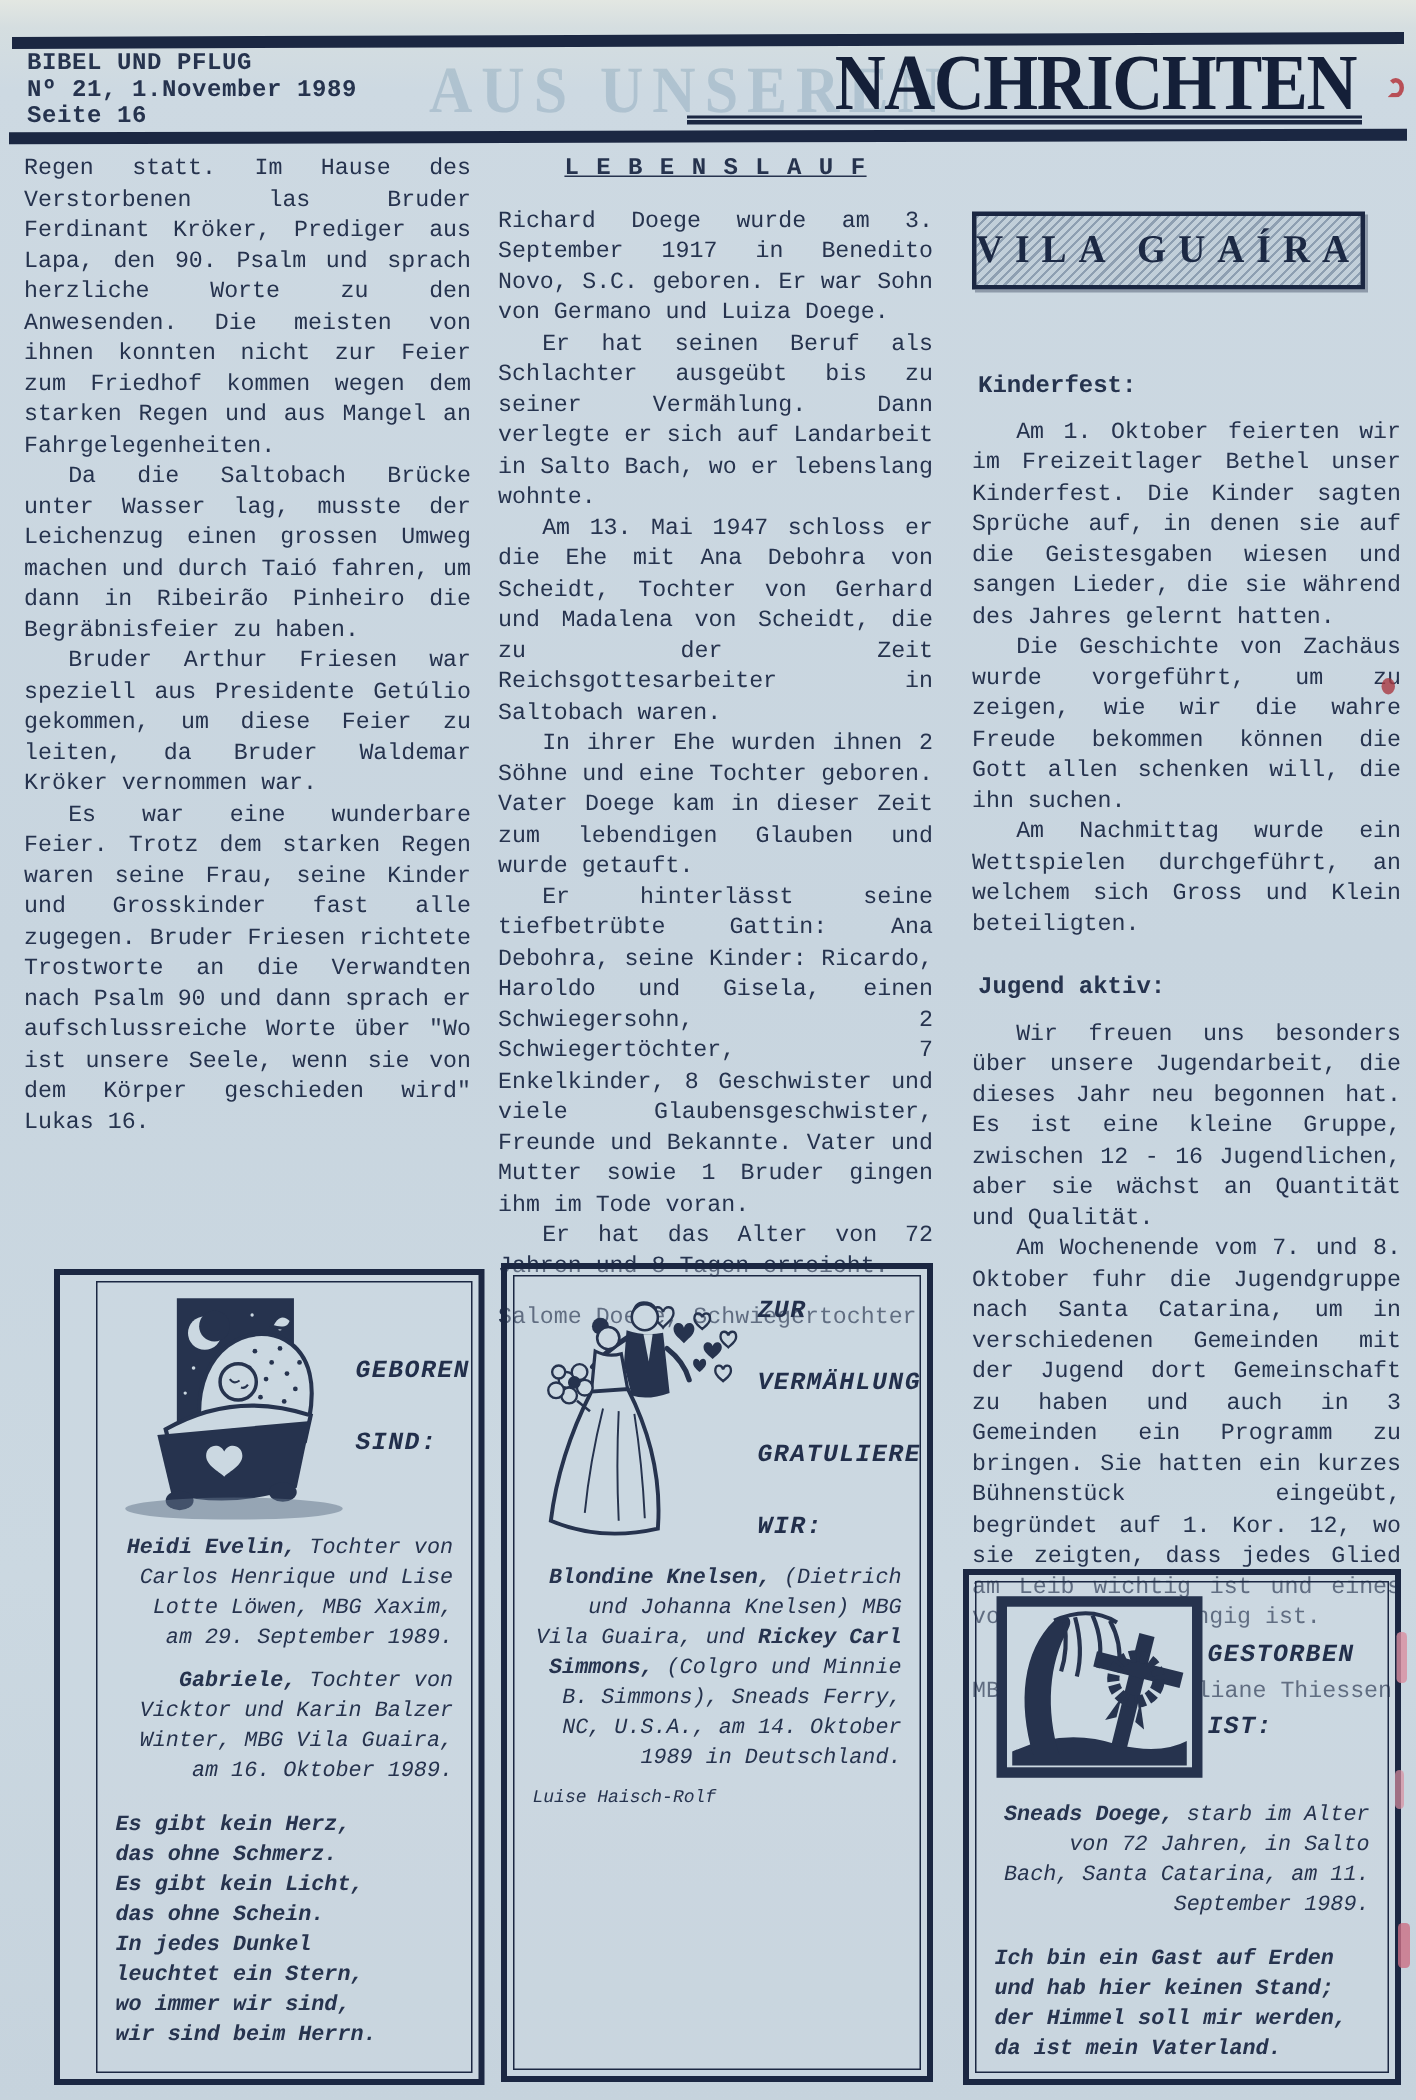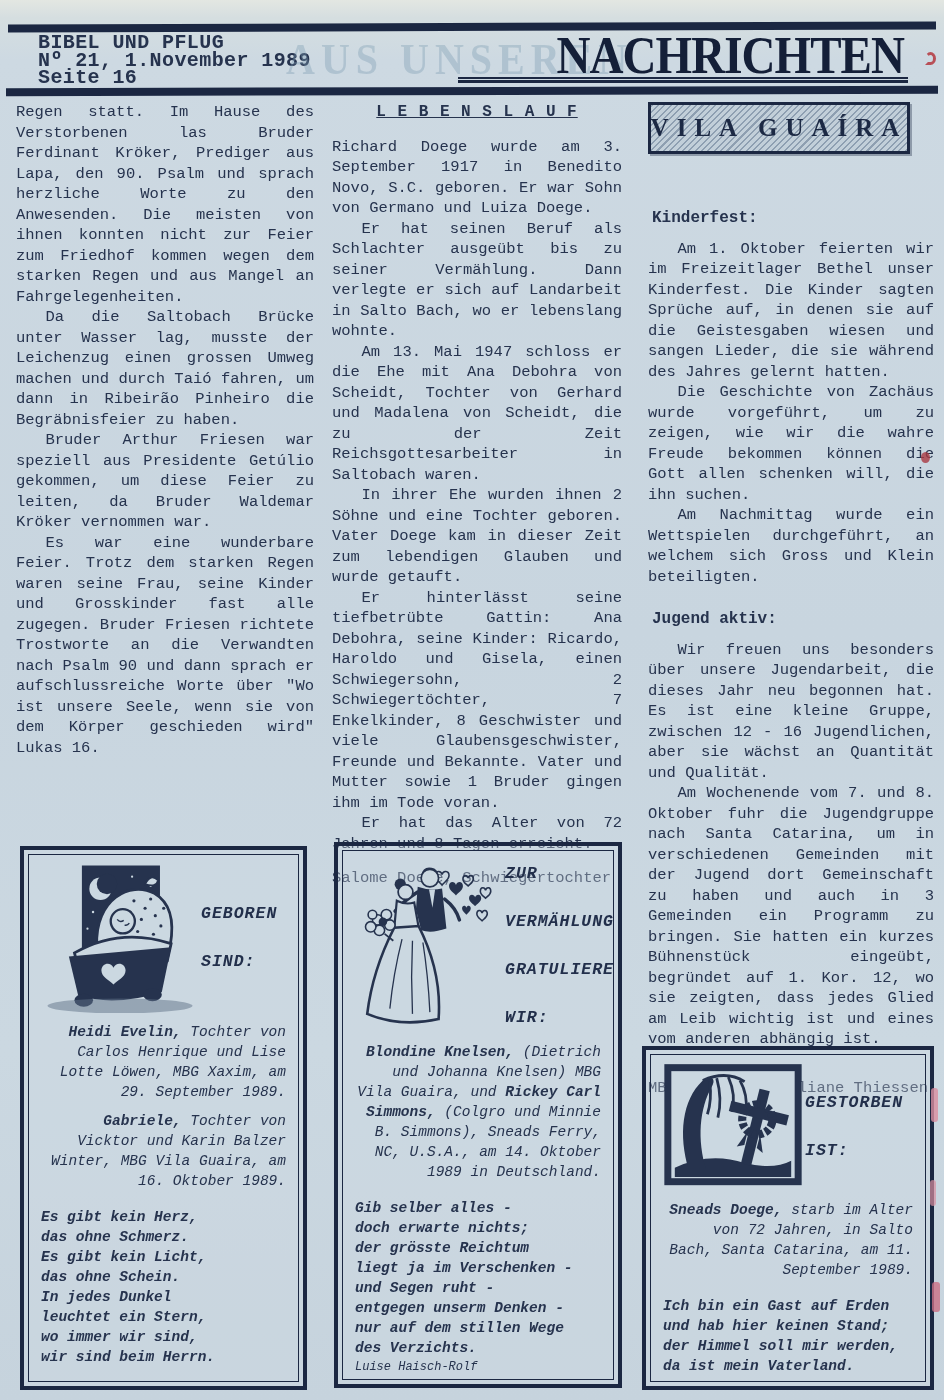--- a/index.html
+++ b/index.html
@@ -11,21 +11,21 @@
   html,body{background:#9aa7b0;}
   .page{
     position:relative;width:944px;height:1400px;overflow:hidden;
     background:linear-gradient(180deg,#e3e7e2 0px,#d5dee0 18px,#cdd9e2 60px,#c8d5df 45%,#cbd8e1 75%,#c6d3dd 100%);
     font-family:"Liberation Mono","DejaVu Sans Mono",monospace;
     color:var(--ink);
   }
   .rule{position:absolute;background:var(--ink-dark);}
   .rule-top{left:8px;right:8px;top:23px;height:8px;transform:rotate(-0.2deg);}
   .rule-header-bottom{left:6px;right:6px;top:87px;height:8px;transform:rotate(-0.15deg);}
-  .masthead{position:absolute;left:38px;top:34px;font-weight:700;font-size:20px;line-height:17.5px;letter-spacing:.4px;color:#26334e;}
+  .masthead{position:absolute;left:18px;top:34px;font-weight:700;font-size:16px;line-height:17.5px;letter-spacing:.4px;color:#26334e;}
   .watermark{
     position:absolute;left:286px;top:36px;
     font-family:"Liberation Serif","DejaVu Serif",serif;font-weight:700;font-size:40px;letter-spacing:6px;
     color:rgba(125,158,178,.38);transform:scaleY(1.1);
   }
   .page-title{
     position:absolute;right:40px;top:24px;
     font-family:"Liberation Serif","DejaVu Serif",serif;font-weight:700;font-size:49px;letter-spacing:-1px;
     color:#141f38;transform:scale(.96,1.08);transform-origin:right top;white-space:nowrap;
   }
@@ -39,34 +39,35 @@
   .col2{left:332px;width:290px;}
   .col3{left:648px;width:286px;text-align:justify;}
   .section-title{font-weight:700;text-align:center;text-decoration:underline;letter-spacing:1px;margin-bottom:14px;font-size:16px;}
   .sig-line{margin-top:14px;text-indent:0 !important;text-align:left;}
 
   .banner{
     width:262px;height:52px;border:3px solid var(--ink-dark);
     background:repeating-linear-gradient(135deg,#8e9fb1 0 1.5px,#c2cfd9 1.5px 4.5px);
     display:flex;align-items:center;justify-content:center;
     box-shadow:2px 2px 0 rgba(27,39,66,.35);
+    margin-top:39px;
   }
   .banner span{
     font-family:"Liberation Serif","DejaVu Serif",serif;font-weight:700;font-size:25px;letter-spacing:8px;
     color:#1c2944;transform:scaleY(1.05);white-space:nowrap;
   }
   .sub-head{font-weight:700;text-align:left;font-size:16px;margin:0 0 10px 4px;}
   .mt-lg{margin-top:54px;}
   .mt-md{margin-top:22px;}
   .byline{display:flex;justify-content:space-between;margin-top:28px;padding:0 6px 0 0;}
 
   
   .box{position:absolute;border:4px solid var(--ink-dark);background:rgba(205,217,226,.35);}
   .box-inner{border:1.5px solid var(--ink-dark);margin:4px;padding:8px 12px 6px 12px;height:calc(100% - 8px);overflow:hidden;}
-  .born-box{left:20px;top:846px;width:287px;height:544px;}
+  .born-box{left:36px;top:846px;width:287px;height:544px;padding-left:20px;}
   .wed-box{left:334px;top:842px;width:288px;height:546px;}
   .died-box{left:642px;top:1046px;width:292px;height:344px;}
   .box-top{display:flex;align-items:center;gap:2px;}
   .box-head{
     font-style:italic;font-weight:700;font-size:16.5px;line-height:1.45;letter-spacing:1px;
     white-space:pre-line;color:#222f4b;
   }
   .entry{font-style:italic;font-size:14.5px;line-height:20px;margin:9px 0;text-align:right;}
   .entry .bold{font-weight:700;}
   .poem{font-style:italic;font-weight:700;font-size:14.5px;line-height:20px;white-space:pre-line;margin-top:16px;text-align:left;}
@@ -216,28 +217,20 @@
         </span>
         <div class="box-head">ZUR
 
 VERMÄHLUNG
 
 GRATULIEREN
 
 WIR:</div>
       </div>
       <p class="entry"><span class="bold">Blondine Knelsen,</span><span> (Dietrich und Johanna Knelsen) MBG Vila Guaira, und </span><span class="bold">Rickey Carl Simmons,</span><span> (Colgro und Minnie B. Simmons), Sneads Ferry, NC, U.S.A., am 14. Oktober 1989 in Deutschland.</span></p>
-      <div class="poem">Gib selber alles -
-doch erwarte nichts;
-der grösste Reichtum
-liegt ja im Verschenken -
-und Segen ruht -
-entgegen unserm Denken -
-nur auf dem stillen Wege
-des Verzichts.</div>
       <div class="box-sig">Luise Haisch-Rolf</div>
     </div>
   </section>
 
   <section class="col col3">
     <div class="banner">
       <span>VILA GUAÍRA</span>
     </div>
     <div class="sub-head mt-lg">Kinderfest:</div>
     <p>Am 1. Oktober feierten wir im Freizeitlager Bethel unser Kinderfest. Die Kinder sagten Sprüche auf, in denen sie auf die Geistesgaben wiesen und sangen Lieder, die sie während des Jahres gelernt hatten.</p>

